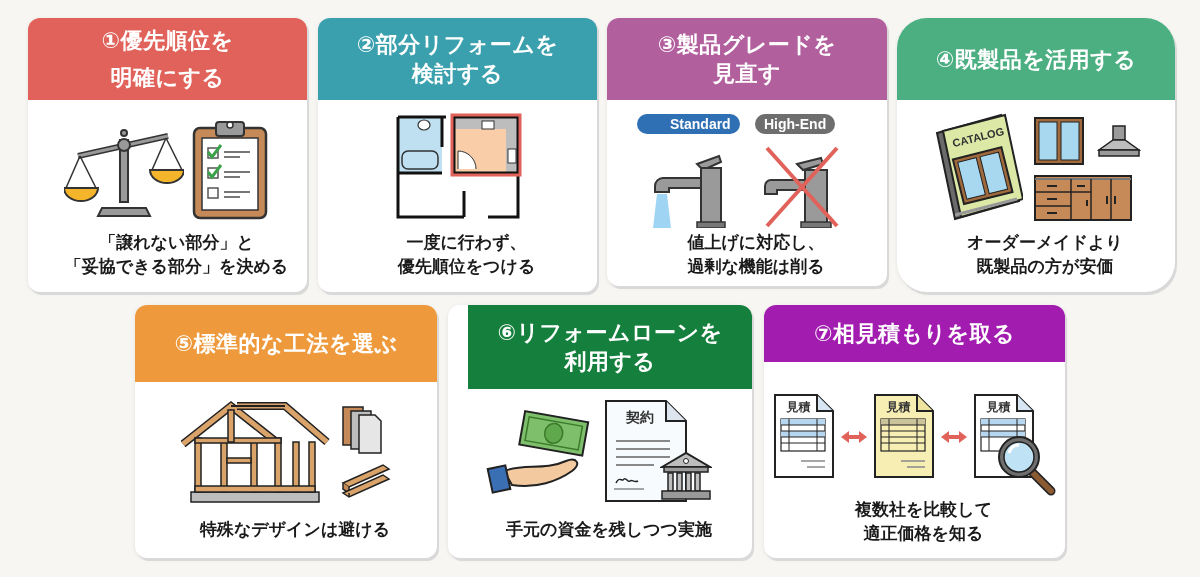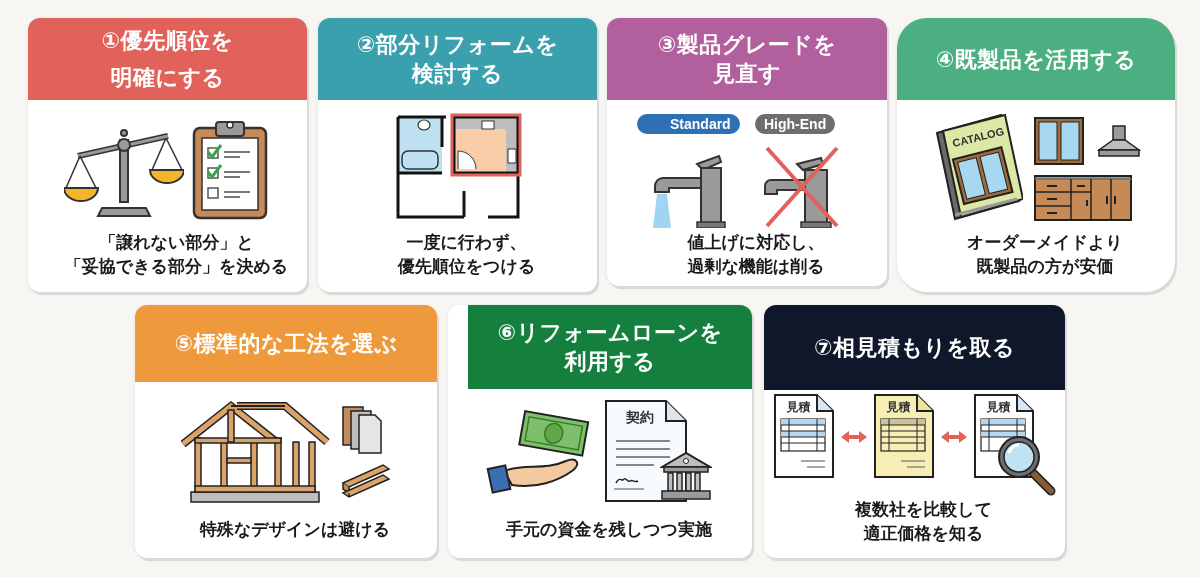--- a/index.html
+++ b/index.html
@@ -295,21 +295,21 @@
         <rect x="2" y="40" width="48" height="8" fill="#9a9a9a" stroke="#222" stroke-width="1.5"></rect>
       </svg>
     </div>
   </div>
   <div class="caption" style="top:212px;">
     <span class="ln">手元の資金を残しつつ実施</span>
   </div>
 </div>
 
 <div class="card" style="left:764px; top:305px; width:301px; height:253px;">
-  <div class="card-header" style="height:85px; background:#0f172a;align-items:center;">
+  <div class="card-header" style="height:57px; background:#a21caf;align-items:center;">
     <span class="ln">⑦相見積もりを取る</span>
   </div>
   <div class="illus" style="top:88px; height:100px; align-items:flex-start;">
     <div style="position:relative; width:62px; height:88px;">
       <svg width="62" height="86" viewBox="0 0 62 86">
         <path d="M2 2 h42 l16 16 v66 h-58 z" fill="#fff" stroke="#222" stroke-width="2"></path>
         <path d="M44 2 v16 h16" fill="#d6e6f5" stroke="#222" stroke-width="2"></path>
         <rect x="8" y="26" width="44" height="32" fill="#fff" stroke="#222" stroke-width="1.2"></rect>
         <rect x="8" y="26" width="44" height="6" fill="#b7d6ef"></rect>
         <rect x="8" y="38" width="44" height="6" fill="#b7d6ef"></rect>

